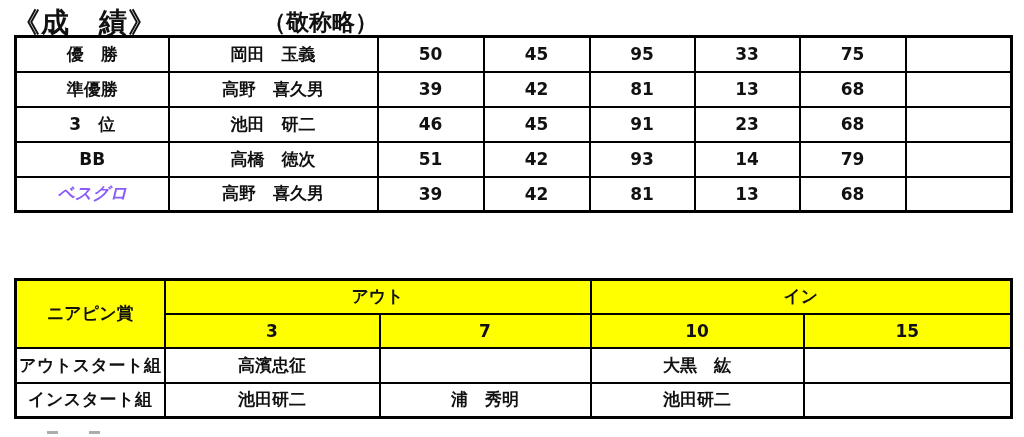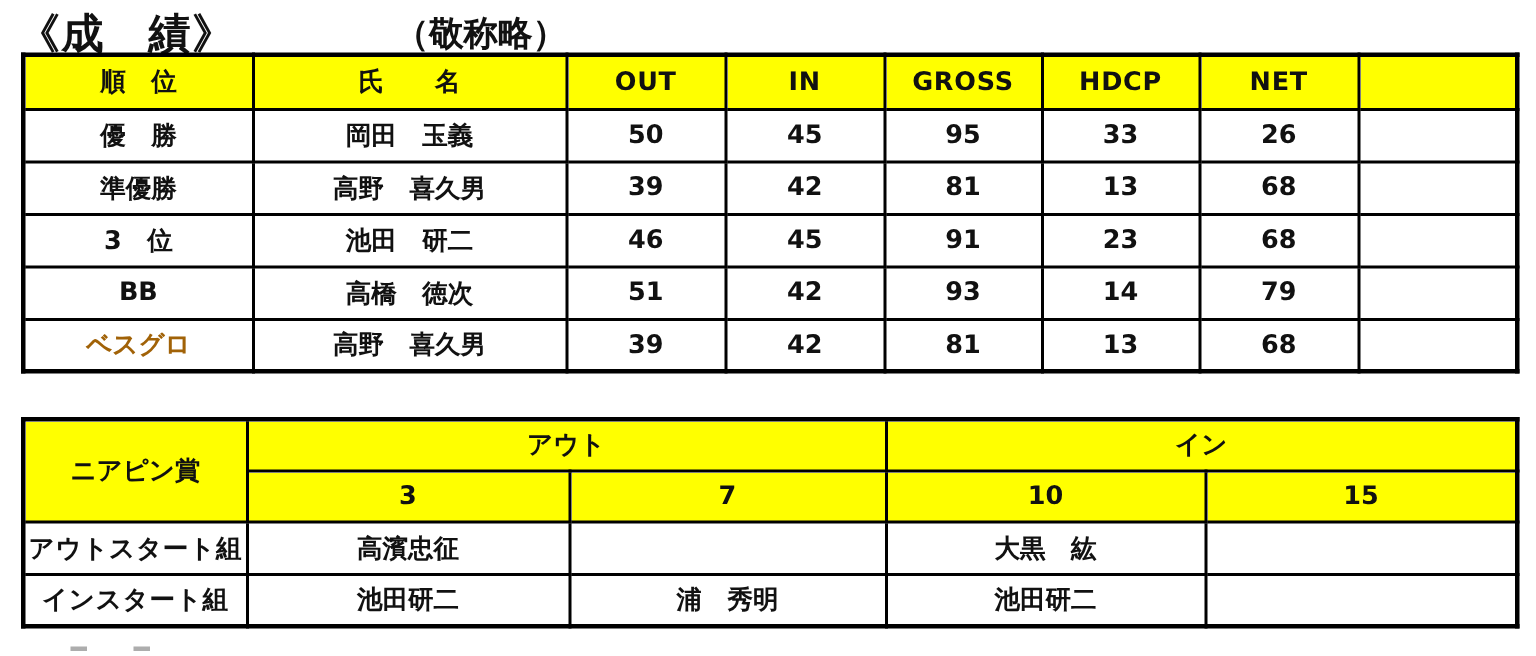--- a/index.html
+++ b/index.html
@@ -90,38 +90,28 @@
       <col style="width:153px">
         <col style="width:209px">
         <col style="width:106px">
         <col style="width:106px">
       <col style="width:105px">
         <col style="width:105px">
         <col style="width:106px">
         <col style="width:106px">
     </colgroup>
     <tbody>
-        <tr class="hd-row">
-      <td class="hd cjk-hd thick-bottom">順　位</td>
-      <td class="hd cjk-hd thick-bottom">氏　　名</td>
-      <td class="hd lat thick-bottom">OUT</td>
-      <td class="hd lat thick-bottom">IN</td>
-      <td class="hd lat thick-bottom">GROSS</td>
-      <td class="hd lat thick-bottom">HDCP</td>
-      <td class="hd lat thick-bottom">NET</td>
-      <td class="hd thick-bottom"></td>
-    </tr>
     <tr>
       <td>優　勝</td>
       <td>岡田　玉義</td>
       <td>50</td>
       <td>45</td>
       <td>95</td>
       <td>33</td>
-      <td>26</td>
+      <td>75</td>
       <td></td>
     </tr>
     <tr>
       <td>準優勝</td>
       <td>高野　喜久男</td>
       <td>39</td>
       <td>42</td>
       <td>81</td>
       <td>13</td>
       <td>68</td>
@@ -141,21 +131,21 @@
       <td>BB</td>
       <td>高橋　徳次</td>
       <td>51</td>
       <td>42</td>
       <td>93</td>
       <td>14</td>
       <td>79</td>
       <td></td>
     </tr>
     <tr>
-      <td style="color: #a16207;">ベスグロ</td>
+      <td style="color: #8b5cf6; font-style: italic;">ベスグロ</td>
       <td>高野　喜久男</td>
       <td>39</td>
       <td>42</td>
       <td>81</td>
       <td>13</td>
       <td>68</td>
       <td></td>
     </tr>
   </tbody>
     </table>

